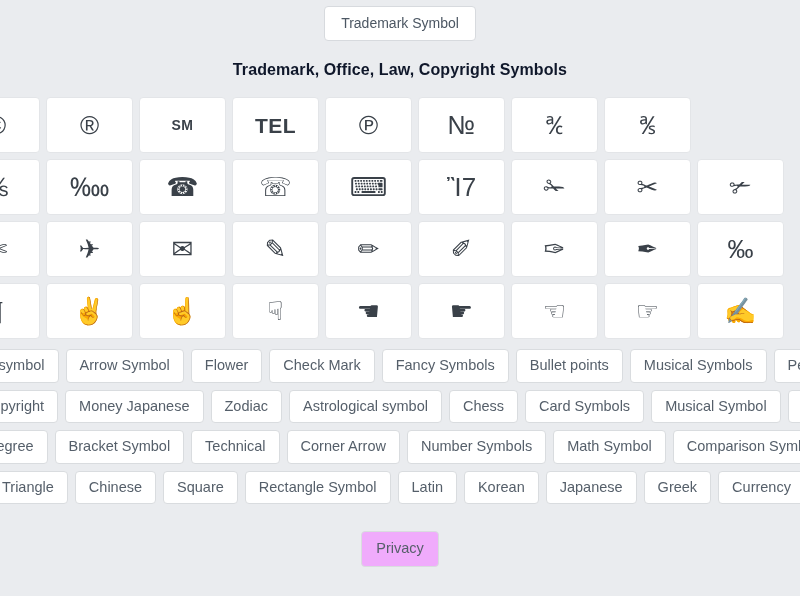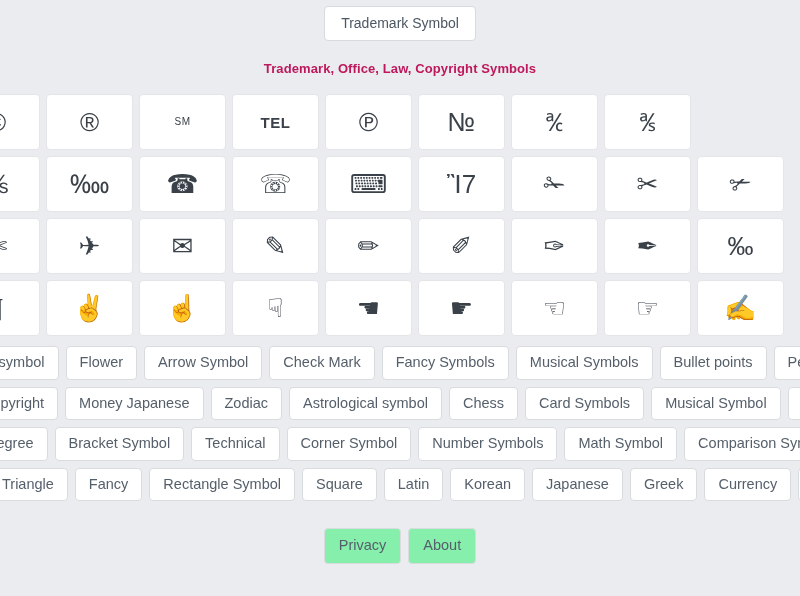--- a/index.html
+++ b/index.html
@@ -30,22 +30,22 @@
     color: #4c5763;
     font-size: 14px;
     padding: 9px 16px 10px;
     line-height: 1;
     white-space: nowrap;
   }
 
   
   .page-heading {
     text-align: center;
-    color: #be185d;
-    font-size: 13px;
+    color: #0f172a;
+    font-size: 16px;
     font-weight: bold;
     margin: 20px 0 0;
     letter-spacing: .1px;
   }
 
   
   .sym-grid {
     margin-top: 18px;
     width: 900px;
     margin-left: -47px;
@@ -63,22 +63,22 @@
     border: 1px solid #e3e5e8;
     border-radius: 4px;
     display: flex;
     align-items: center;
     justify-content: center;
     color: #3a4149;
     font-size: 26px;
     line-height: 1;
     overflow: hidden;
   }
-  .sym-cell.small { font-size: 10px; font-weight: normal; letter-spacing: .5px; }
-  .sym-cell.tel   { font-size: 15px; font-weight: bold; letter-spacing: .5px; }
+  .sym-cell.small { font-size: 14px; font-weight: bold; letter-spacing: .5px; }
+  .sym-cell.tel   { font-size: 21px; font-weight: bold; letter-spacing: .5px; }
   .sym-cell.frac  { font-size: 25px; }
 
   
   .tags { margin-top: 10px; }
   .tag-row {
     display: flex;
     gap: 7px;
     margin-bottom: 7px;
     white-space: nowrap;
   }
@@ -98,21 +98,21 @@
   }
 
   
   .footer {
     display: flex;
     justify-content: center;
     gap: 7px;
     margin-top: 27px;
   }
   .foot-btn {
-    background: #86efac;
+    background: #f0abfc;
     border: 1px solid #d9dcdf;
     border-radius: 4px;
     color: #555f6a;
     font-size: 14.5px;
     padding: 9px 14px 10px;
     line-height: 1;
   }
 </style>
 </head>
 <body>
@@ -167,59 +167,58 @@
         <div class="sym-cell">☛</div>
         <div class="sym-cell">☜</div>
         <div class="sym-cell">☞</div>
         <div class="sym-cell">✍</div>
       </div>
     </div>
 
   <div class="tags">
       <div class="tag-row r1">
         <div class="tag">Star symbol</div>
+        <div class="tag">Arrow Symbol</div>
         <div class="tag">Flower</div>
-        <div class="tag">Arrow Symbol</div>
         <div class="tag">Check Mark</div>
         <div class="tag">Fancy Symbols</div>
+        <div class="tag">Bullet points</div>
         <div class="tag">Musical Symbols</div>
-        <div class="tag">Bullet points</div>
         <div class="tag">Peace Symbol</div>
       </div>
       <div class="tag-row r2">
         <div class="tag">Copyright</div>
         <div class="tag">Money Japanese</div>
         <div class="tag">Zodiac</div>
         <div class="tag">Astrological symbol</div>
         <div class="tag">Chess</div>
         <div class="tag">Card Symbols</div>
         <div class="tag">Musical Symbol</div>
         <div class="tag">Phonetic</div>
       </div>
       <div class="tag-row r3">
         <div class="tag">Degree</div>
         <div class="tag">Bracket Symbol</div>
         <div class="tag">Technical</div>
-        <div class="tag">Corner Symbol</div>
+        <div class="tag">Corner Arrow</div>
         <div class="tag">Number Symbols</div>
         <div class="tag">Math Symbol</div>
         <div class="tag">Comparison Symbol</div>
       </div>
       <div class="tag-row r4">
         <div class="tag">Triangle</div>
-        <div class="tag">Fancy</div>
+        <div class="tag">Chinese</div>
+        <div class="tag">Square</div>
         <div class="tag">Rectangle Symbol</div>
-        <div class="tag">Square</div>
         <div class="tag">Latin</div>
         <div class="tag">Korean</div>
         <div class="tag">Japanese</div>
         <div class="tag">Greek</div>
         <div class="tag">Currency</div>
         <div class="tag">Aesthetic</div>
       </div>
     </div>
 
   <div class="footer">
       <button class="foot-btn">Privacy</button>
-      <button class="foot-btn">About</button>
     </div>
 
 </div>
 
 </body></html>

